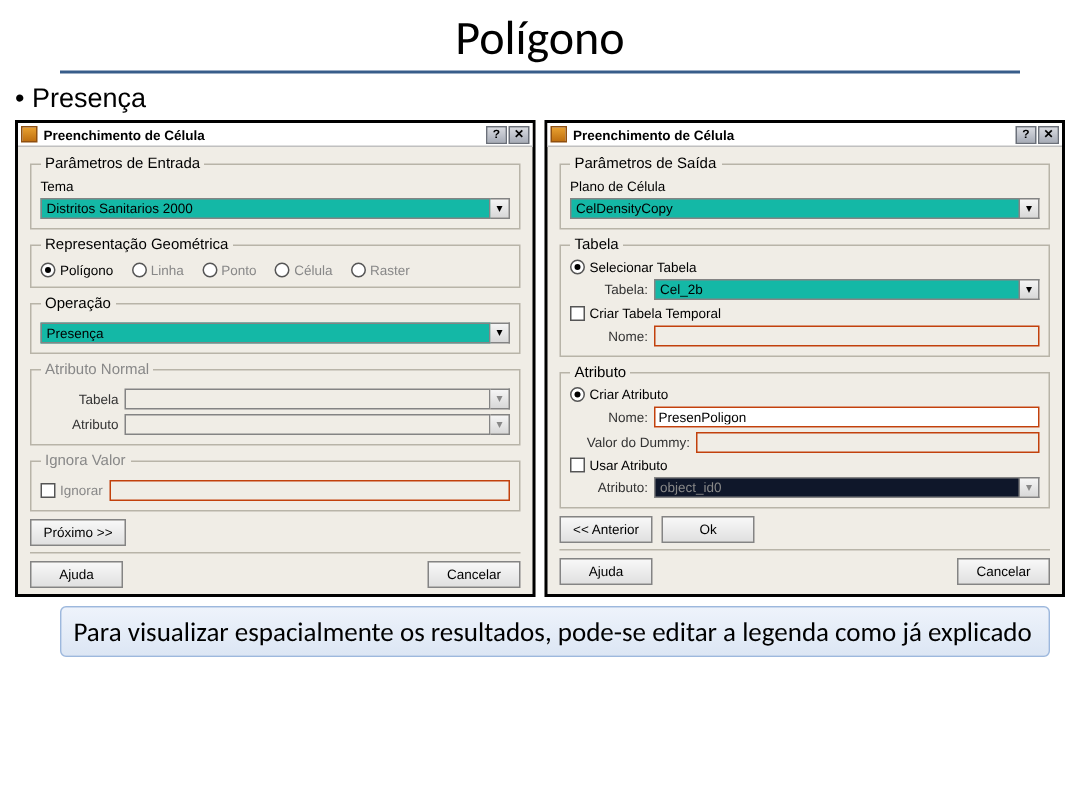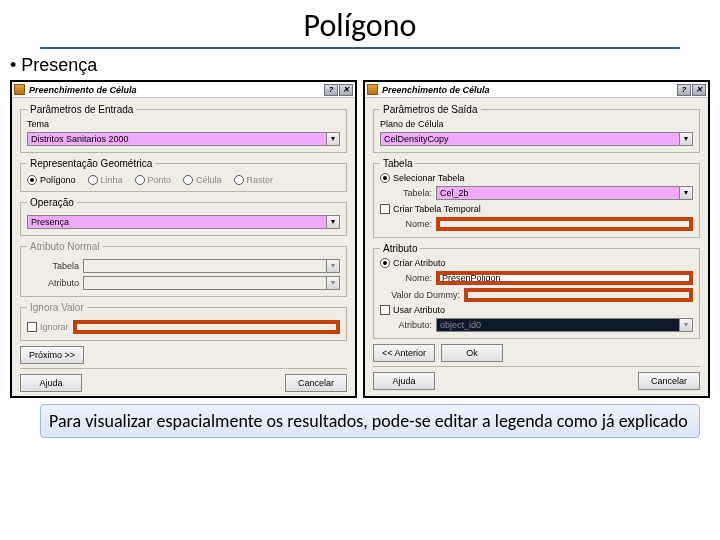--- a/index.html
+++ b/index.html
@@ -39,21 +39,20 @@
     flex-direction: column;
   }
   .titlebar {
     background: #fff;
     border-bottom: 1px solid #c0c0c0;
     display: flex;
     align-items: center;
     height: 16px;
     padding: 0 2px;
     font-weight: bold;
-    font-style: italic;
   }
   .titlebar .icon {
     width: 11px; height: 11px;
     background: linear-gradient(#e8a030,#c07010);
     margin-right: 4px;
     border: 1px solid #905010;
   }
   .titlebar .spacer { flex: 1; }
   .titlebar .winbtn {
     width: 14px; height: 12px;
@@ -87,36 +86,36 @@
     gap: 4px;
   }
   .row label.lbl {
     width: 52px;
     text-align: right;
     color: #333;
   }
   .fld, select.fld {
     flex: 1;
     height: 14px;
-    border: 4px solid #c2410c;
+    border: 1px solid #c2410c;
     background: #fff;
     font-size: 9px;
     padding: 0 2px;
   }
   .fld.disabled { background: #f0ede6; }
   .sel {
     flex: 1;
     display: flex;
     min-width: 0;
   }
   .sel .box {
     flex: 1;
     height: 14px;
     border: 1px solid #848484;
-    background: #f0abfc;
+    background: #14b8a6;
     font-size: 9px;
     line-height: 12px;
     padding: 0 3px;
     overflow: hidden;
     white-space: nowrap;
   }
   .sel .btn {
     width: 13px; height: 14px;
     border: 1px solid #848484;
     border-left: none;

